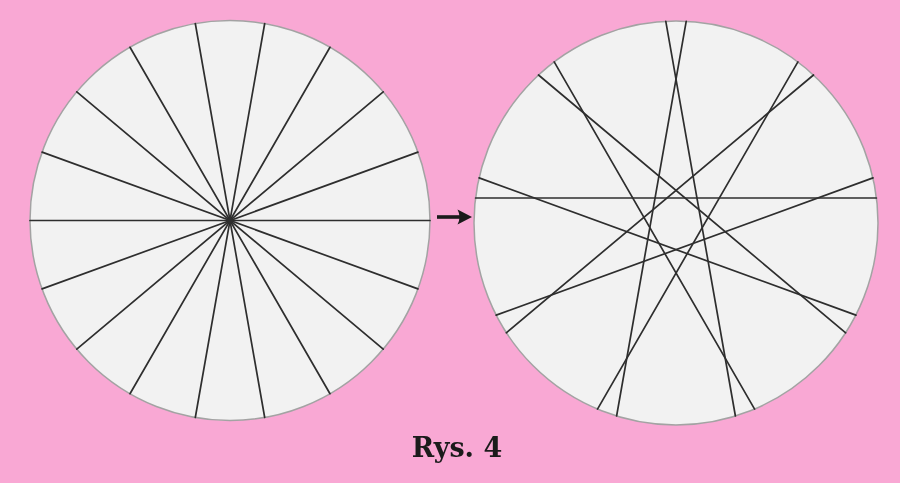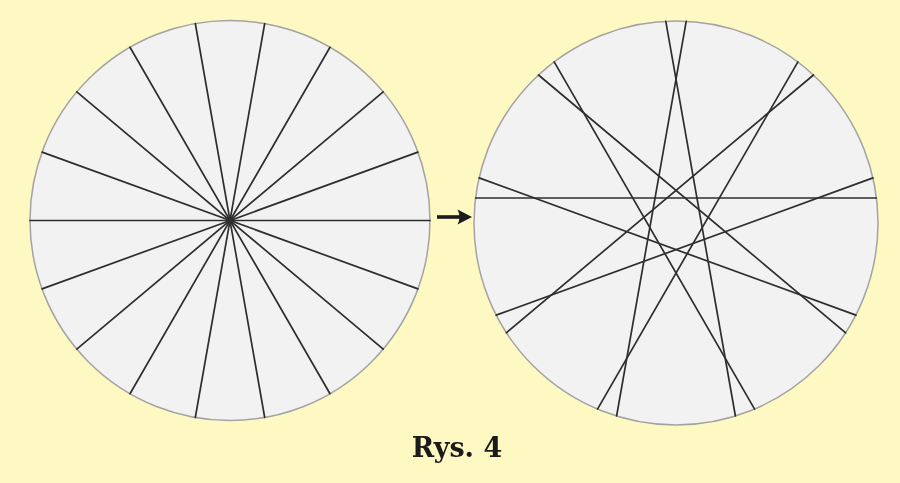--- a/index.html
+++ b/index.html
@@ -8,21 +8,21 @@
     background: #ffffff;
     width: 900px;
     height: 483px;
     overflow: hidden;
     font-family: "DejaVu Serif", serif;
   }
   .figure-wrap {
     position: relative;
     width: 900px;
     height: 483px;
-    background: #fef9c3;
+    background: #f9a8d4;
   }
   svg.diagram {
     display: block;
     position: absolute;
     left: 0;
     top: 0;
   }
   .caption-text {
     font-family: "DejaVu Serif", "Liberation Serif", serif;
     font-weight: bold;

